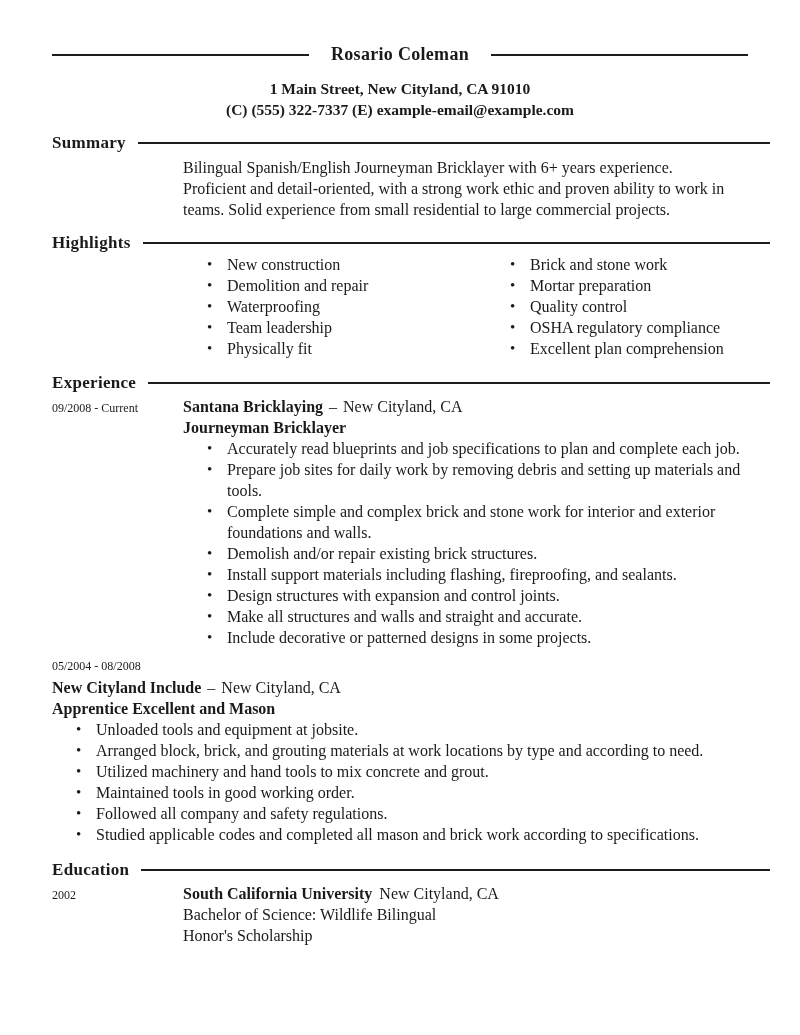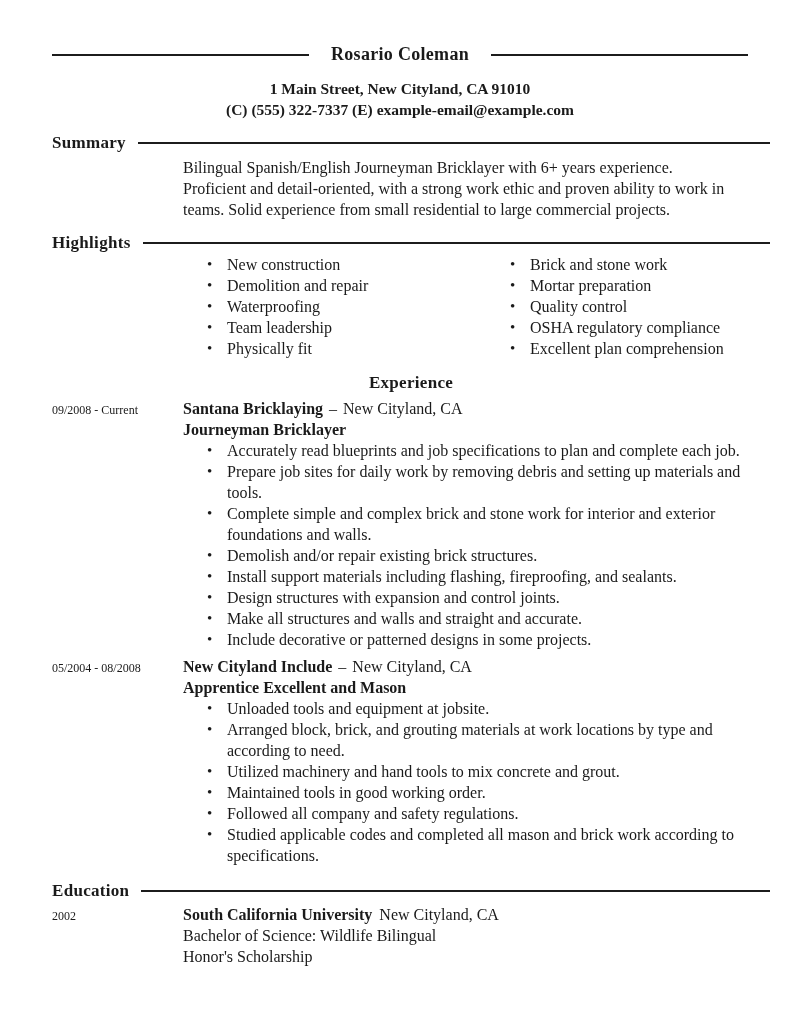--- a/index.html
+++ b/index.html
@@ -49,23 +49,23 @@
   ul { margin: 0; padding: 0 0 0 44px; list-style: none; }
   li { position: relative; }
   li::before {
     content: "\2022";
     position: absolute; left: -20px; top: 0;
     font-size: 15px;
   }
   .hl-left { width: 241px; flex: none; }
   .hl-right { flex: 1; }
 
-  .sec-experience .section-head { margin-top: 13px; flex-direction: column; }
+  .sec-experience .section-head { margin-top: 13px; }
   .job { display: flex; margin-top: 2px; }
-  .job + .job { margin-top: 6px; }
+  .job + .job { margin-top: 6px; flex-direction: column; }
   .col-dates { width: 131px; flex: none; font-size: 12px; padding-top: 2px; }
   .col-details { flex: 1; }
   .company { font-weight: bold; }
   .separator { margin: 0 6px; }
   .role { font-weight: bold; }
   .job-bullets { padding-right: 26px; }
 
   .sec-education .section-head { margin-top: 14px; }
   .edu { display: flex; margin-top: 2px; }
   .school { font-weight: bold; margin-right: 7px; }

